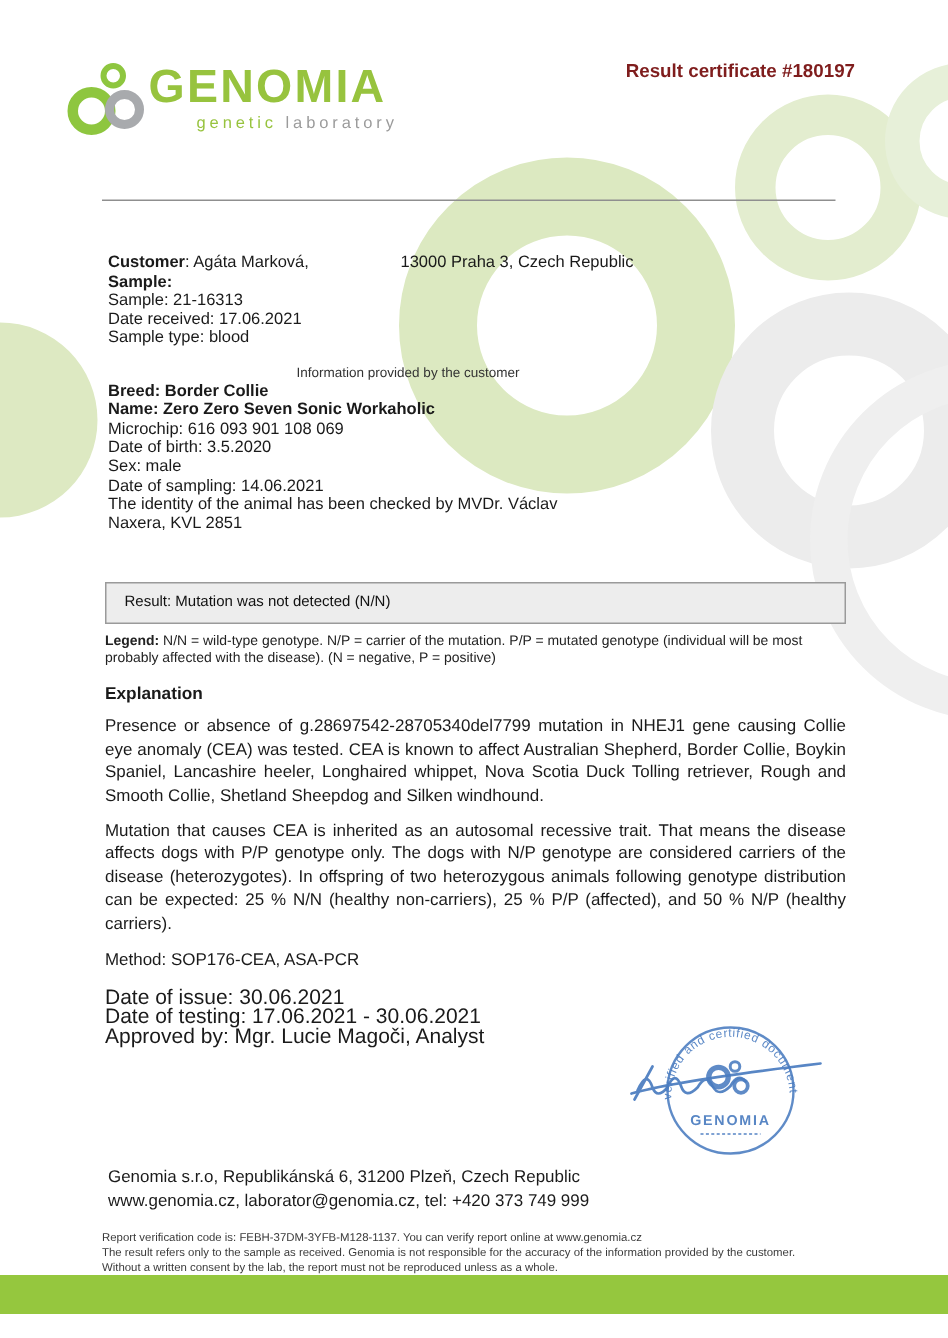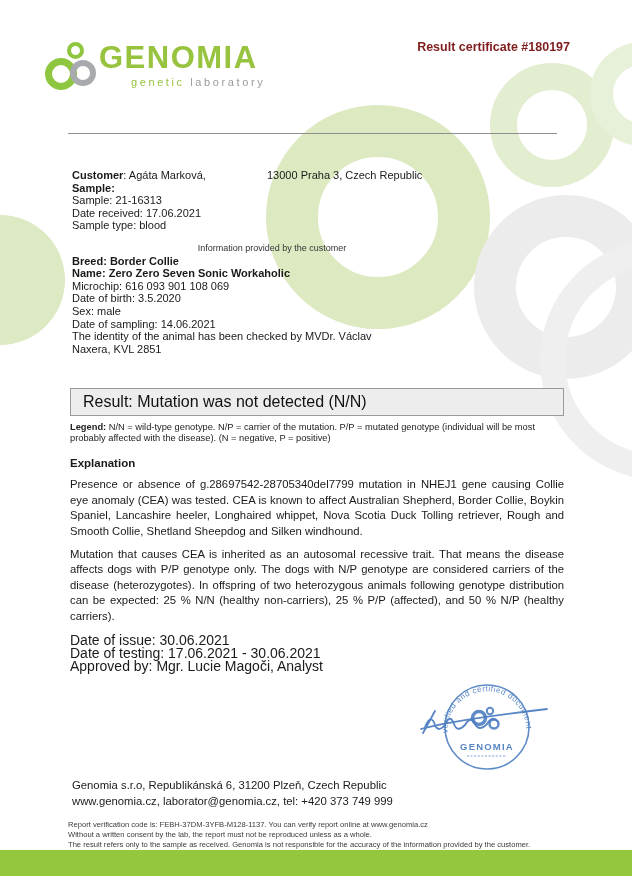--- a/index.html
+++ b/index.html
@@ -32,21 +32,21 @@
   .hr-top { position:absolute; left:68px; top:133px; width:489px; height:1px; background:#8f8f8f; z-index:2; }
 
   
   .info-col { left:72px; top:137px; width:400px; font-size:11px; line-height:12.6px; color:#1a1a1a;margin-top:32px; }
   .addr { position:absolute; left:195px; top:0; white-space:nowrap; }
   .b { font-weight:bold; }
   .note { margin-top:10px; font-size:9px; color:#333;text-align:center; }
 
   
   .content { left:70px; top:388px; width:494px; color:#1a1a1a; }
-  .result-box { height:26px; line-height:26px; background:#ededed; border:1px solid #9a9a9a; padding-left:12px; font-size:16px; color:#111; }
+  .result-box { height:26px; line-height:26px; background:#ededed; border:1px solid #9a9a9a; padding-left:12px; font-size:10px; color:#111; }
   .legend { margin-top:6px; font-size:9.3px; line-height:11.2px; color:#222; }
   .exp-head { margin-top:13px; font-size:11.5px; font-weight:bold; }
   .para { margin-top:8px; font-size:11.3px; line-height:15.4px; text-align:justify; }
   .plain { margin-top:9px; font-size:11.3px; line-height:15.4px; }
   .dates { margin-top:10px; font-size:14px; line-height:12.8px; }
 
   
   .stamp { left:415px; top:665px; width:150px; height:125px; }
 
   
@@ -99,20 +99,21 @@
     <div>Naxera, KVL 2851</div>
   </div>
 
   <div class="z content">
     <div class="result-box">Result: Mutation was not detected (N/N)</div>
     <div class="legend"><span class="b">Legend:</span><span> N/N = wild-type genotype. N/P = carrier of the mutation. P/P = mutated genotype (individual will be most probably affected with the disease). (N = negative, P = positive)</span></div>
 
     <div class="exp-head">Explanation</div>
     <div class="para">Presence or absence of g.28697542-28705340del7799 mutation in NHEJ1 gene causing Collie eye anomaly (CEA) was tested. CEA is known to affect Australian Shepherd, Border Collie, Boykin Spaniel, Lancashire heeler, Longhaired whippet, Nova Scotia Duck Tolling retriever, Rough and Smooth Collie, Shetland Sheepdog and Silken windhound.</div>
     <div class="para">Mutation that causes CEA is inherited as an autosomal recessive trait. That means the disease affects dogs with P/P genotype only. The dogs with N/P genotype are considered carriers of the disease (heterozygotes). In offspring of two heterozygous animals following genotype distribution can be expected: 25 % N/N (healthy non-carriers), 25 % P/P (affected), and 50 % N/P (healthy carriers).</div>
+    <div class="plain">Method: SOP176-CEA, ASA-PCR</div>
     <div class="dates">
       <div>Date of issue: 30.06.2021</div>
       <div>Date of testing: 17.06.2021 - 30.06.2021</div>
       <div>Approved by: Mgr. Lucie Magoči, Analyst</div>
     </div>
   </div>
 
   <svg class="z stamp" viewBox="0 0 150 125" xmlns="http://www.w3.org/2000/svg">
     <g stroke="#4a7cc0" fill="none" opacity="0.88">
       <circle cx="72" cy="62" r="42" stroke-width="1.6"></circle>
@@ -134,19 +135,19 @@
       <path d="M 8,68 L 20,46"></path>
     </g>
   </svg>
 
   <div class="z f-addr">
     <div>Genomia s.r.o, Republikánská 6, 31200 Plzeň, Czech Republic</div>
     <div>www.genomia.cz, laborator@genomia.cz, tel: +420 373 749 999</div>
   </div>
   <div class="z f-legal">
     <div>Report verification code is: FEBH-37DM-3YFB-M128-1137. You can verify report online at www.genomia.cz</div>
+    <div>The result refers only to the sample as received. Genomia is not responsible for the accuracy of the information provided by the customer.</div>
     <div>Without a written consent by the lab, the report must not be reproduced unless as a whole.</div>
-    <div>The result refers only to the sample as received. Genomia is not responsible for the accuracy of the information provided by the customer.</div>
   </div>
   <div class="z f-page">1 / 1</div>
   <div class="bottom-bar"></div>
 
 </div>
 
 </body></html>

